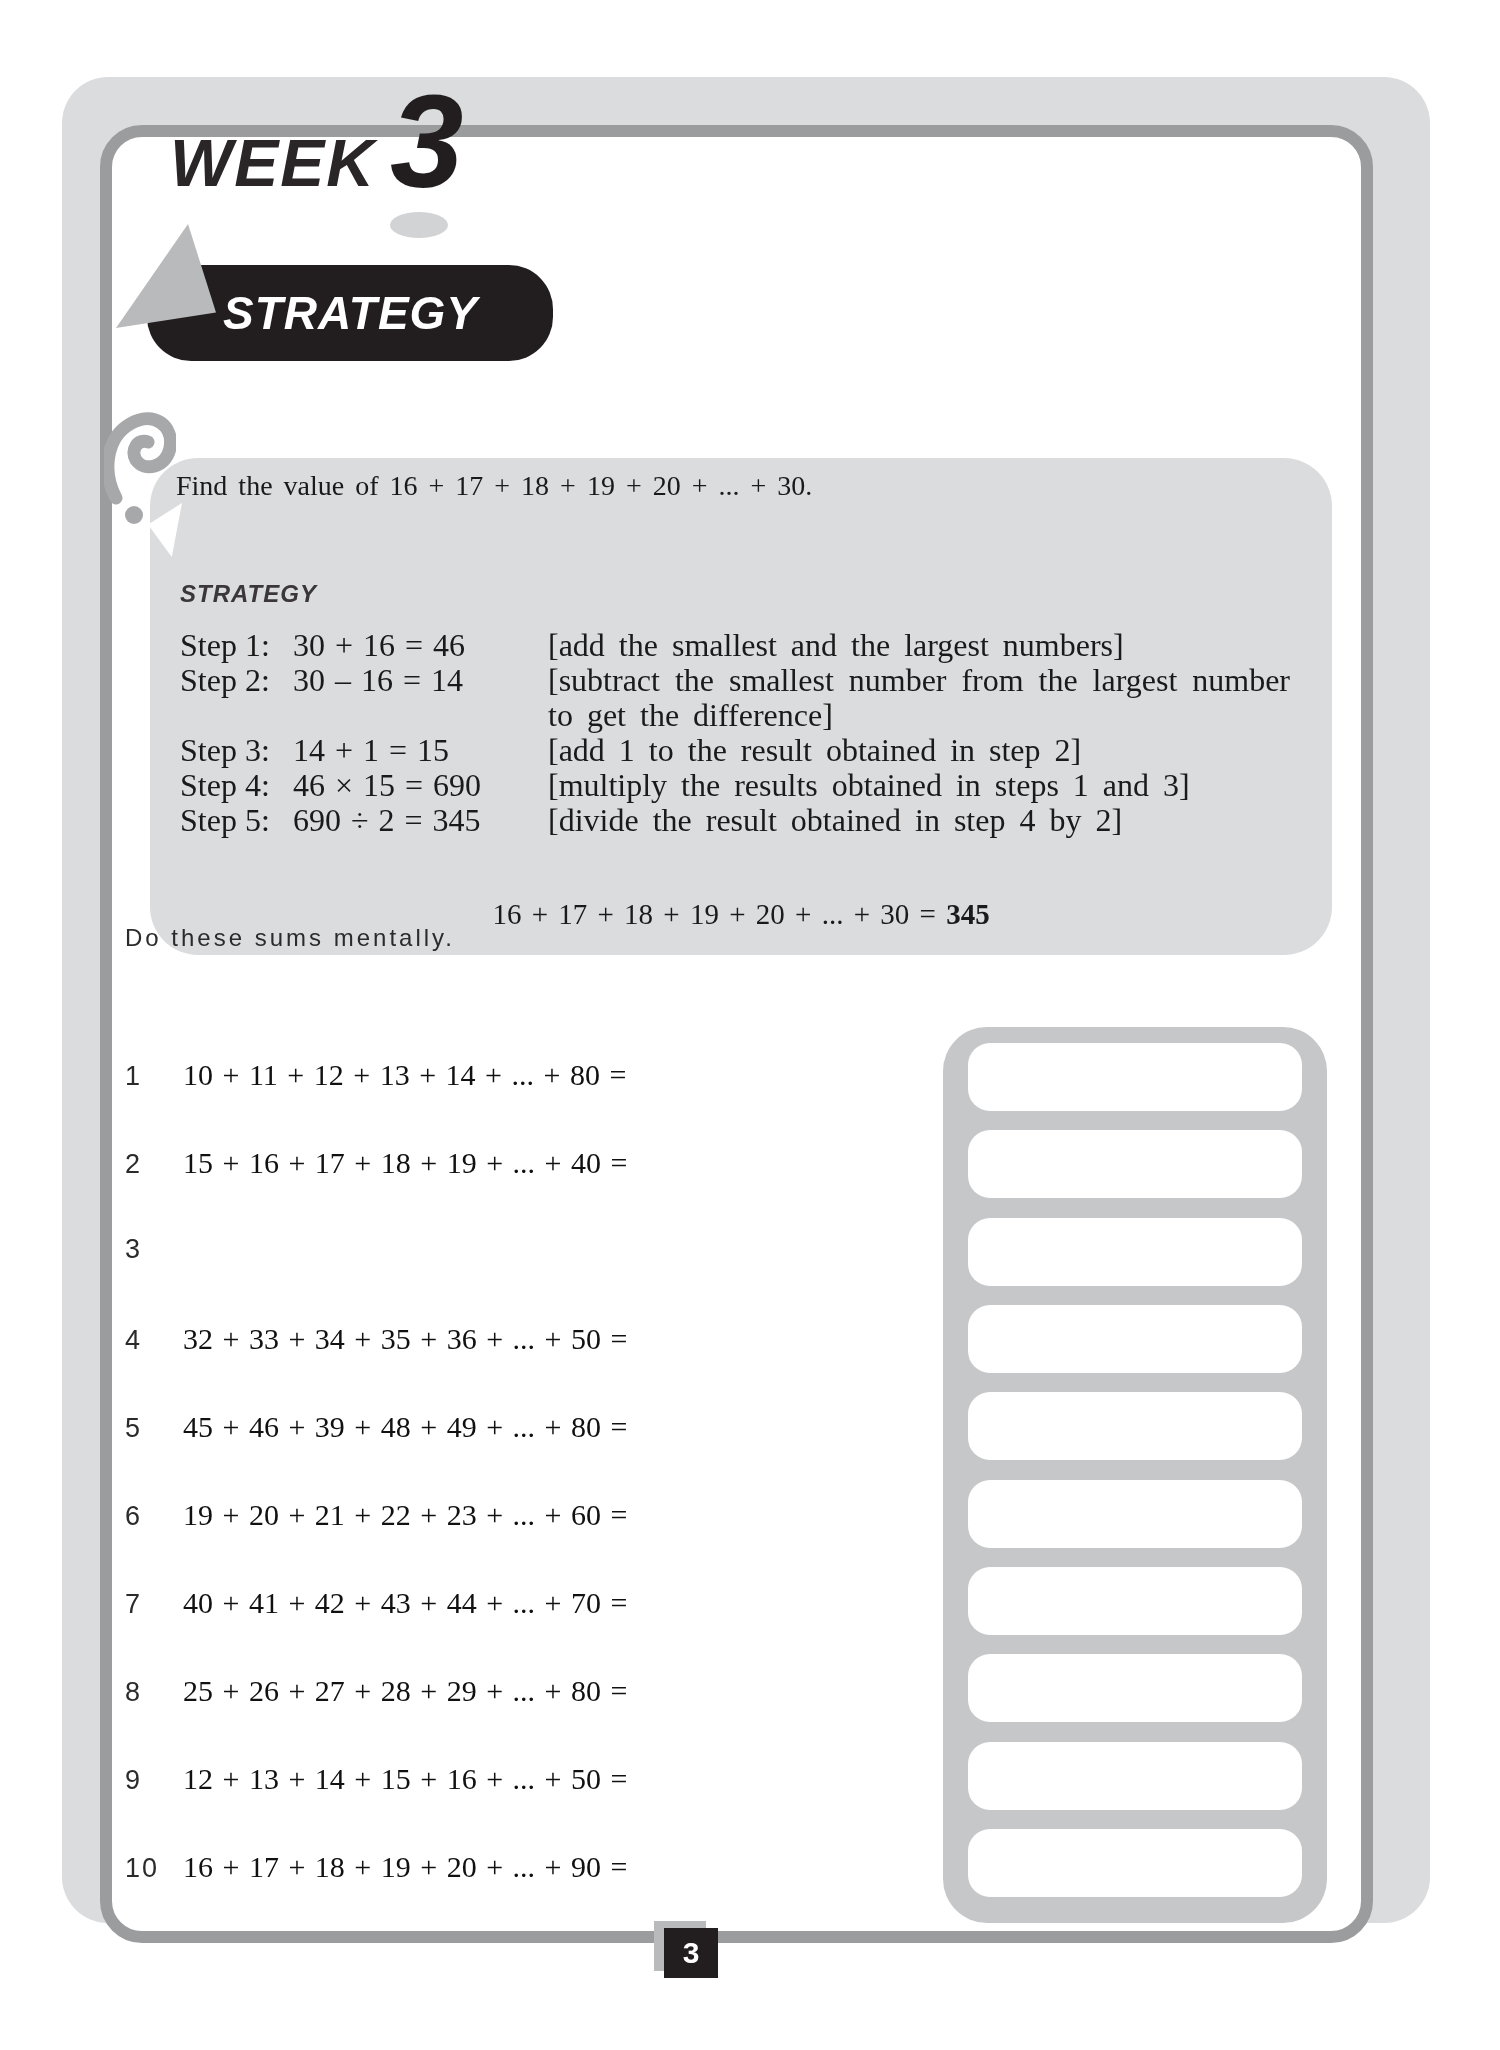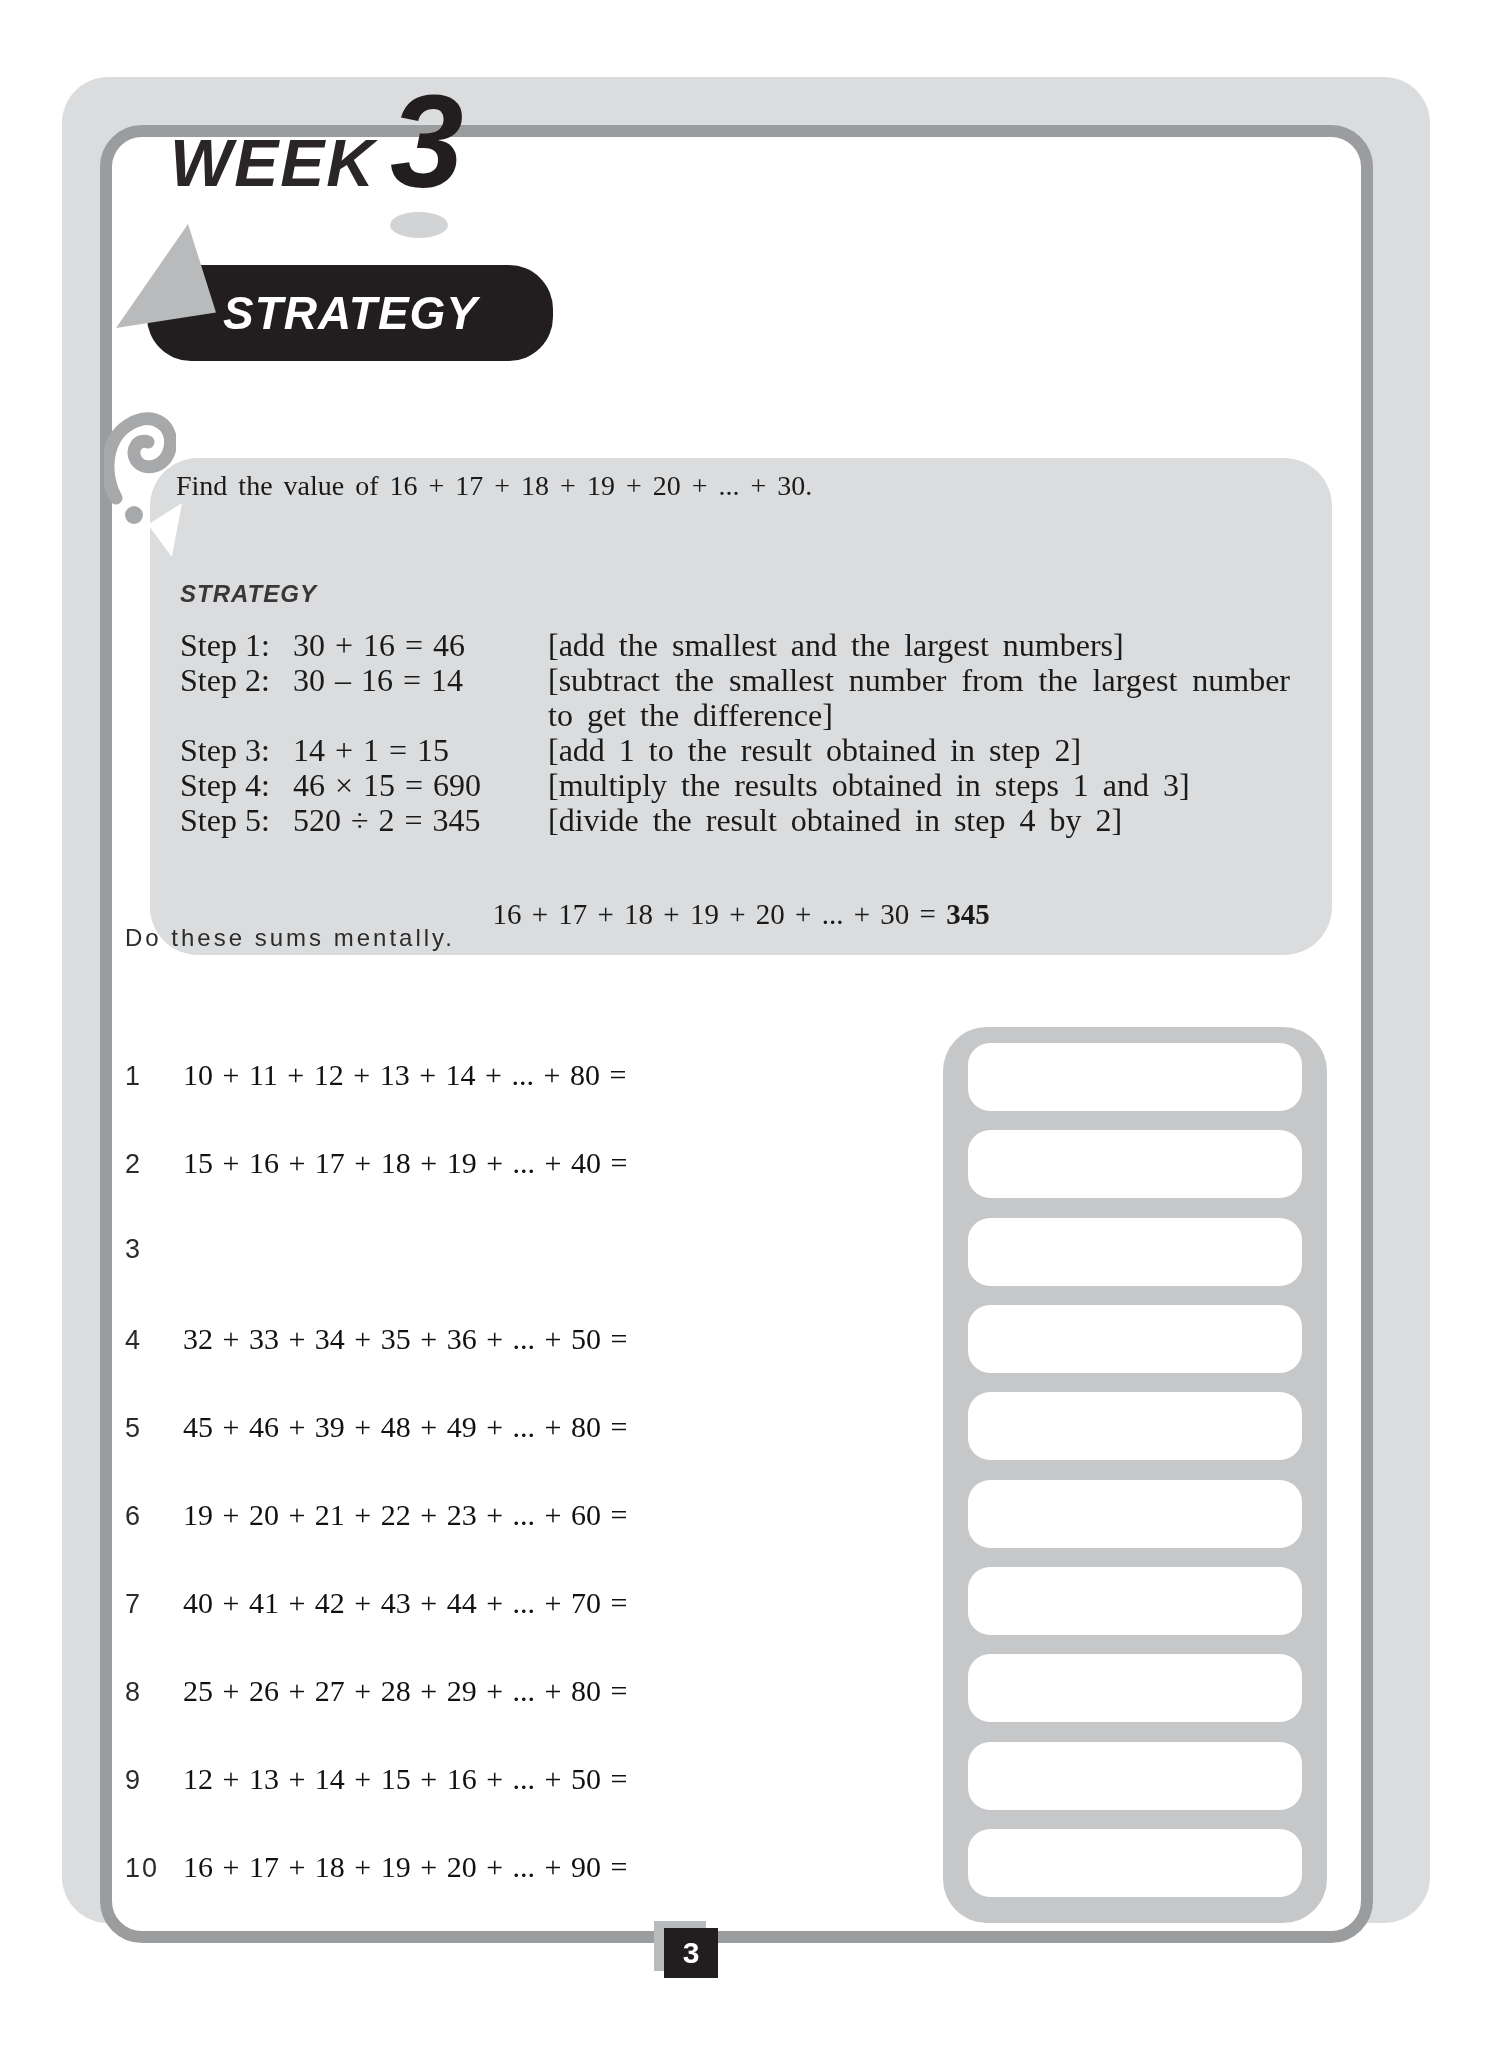--- a/index.html
+++ b/index.html
@@ -119,21 +119,21 @@
 
     <span class="lbl">Step 3:</span>
     <span class="expr">14 + 1 = 15</span>
     <span class="note">[add 1 to the result obtained in step 2]</span>
 
     <span class="lbl">Step 4:</span>
     <span class="expr">46 × 15 = 690</span>
     <span class="note">[multiply the results obtained in steps 1 and 3]</span>
 
     <span class="lbl">Step 5:</span>
-    <span class="expr">520 ÷ 2 = 345</span>
+    <span class="expr">690 ÷ 2 = 345</span>
     <span class="note">[divide the result obtained in step 4 by 2]</span>
   </div>
 
   <div class="conclusion">
     <span>16 + 17 + 18 + 19 + 20 + ... + 30 = </span><b>345</b>
   </div>
 
   <div class="instruction">Do these sums mentally.</div>
 
   <div class="problems">

